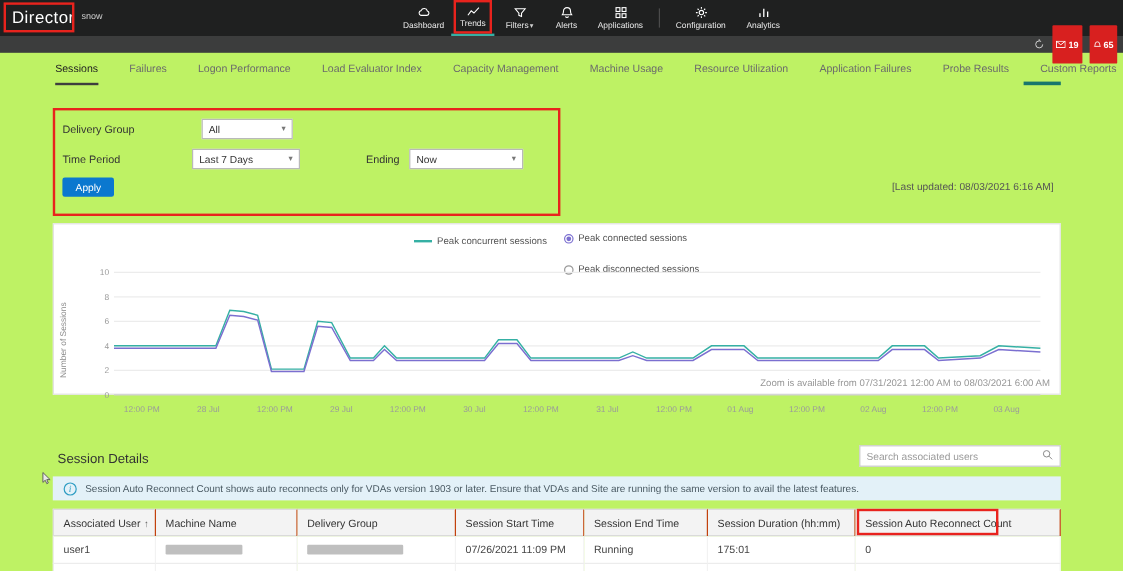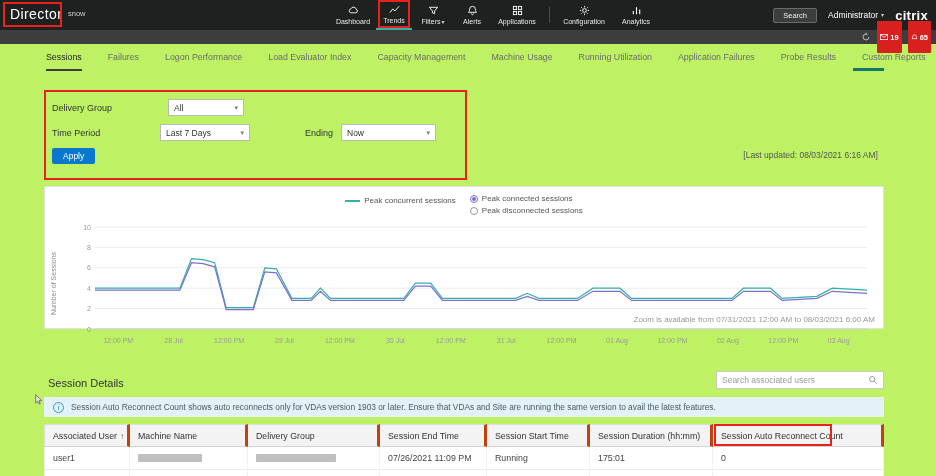--- a/index.html
+++ b/index.html
@@ -48,21 +48,21 @@
     font-size:8.5px;padding:3px 11px;border-radius:2px;cursor:pointer}
   .last-updated{position:absolute;right:58px;top:150px;font-size:8.5px;color:#555}
 
   
   .chart-card{position:absolute;left:44px;top:186px;width:840px;height:143px;
     border:1px solid #e2e2e2;background:#fff}
   .legend{position:absolute;left:0;right:0;top:7px;display:flex;justify-content:center;
     align-items:flex-start;gap:14px;font-size:8px;color:#555}
   .leg-line-item{display:flex;align-items:center;gap:4px;margin-top:2px}
   .leg-swatch{width:15px;height:2px;background:#35b0a4}
-  .leg-radios{display:flex;flex-direction:column;gap:3px}
+  .leg-radios{display:flex;flex-direction:column;gap:17px}
   .leg-radio-row{display:flex;align-items:center;gap:4px;cursor:pointer}
   .radio{width:8px;height:8px;border-radius:50%;border:1px solid #999;background:#fff;position:relative}
   .radio.sel{border-color:#7b6fd0}
   .radio.sel::after{content:"";position:absolute;left:1.5px;top:1.5px;width:4px;height:4px;
     border-radius:50%;background:#7b6fd0}
   .ylabel{position:absolute;left:5px;top:42px;height:86px;display:flex;align-items:center;
     writing-mode:vertical-rl;transform:rotate(180deg);font-size:7px;color:#8a8a8a}
   .chart-svg{position:absolute;left:22px;top:34px}
   .zoom-note{position:absolute;right:8px;bottom:4px;font-size:8px;color:#979797}
 
@@ -75,21 +75,21 @@
   .sd-search input::placeholder{color:#9a9a9a}
   .info-banner{position:absolute;left:44px;top:397px;width:840px;height:20px;background:#e3f1f8;
     display:flex;align-items:center;gap:7px;padding:0 9px;font-size:8.3px;color:#4a5a63}
   .info-i{width:11px;height:11px;border-radius:50%;border:1px solid #2e9dc3;color:#2e9dc3;
     font-size:8px;font-style:italic;display:flex;align-items:center;justify-content:center;
     font-family:"Liberation Serif",serif;flex:0 0 auto}
 
   .table{position:absolute;left:44px;top:424px;width:840px;display:grid;
     grid-template-columns:86px 118px 132px 107px 103px 123px 171px;font-size:8.8px}
   .th{background:#f3f3f3;border-top:1px solid #dcdcdc;border-bottom:1px solid #d4d4d4;
-    border-right:3px solid #c2410c;padding:6px 8px 5px;color:#333;display:flex;gap:3px;
+    border-right:1px solid #c2410c;padding:6px 8px 5px;color:#333;display:flex;gap:3px;
     align-items:center;cursor:pointer;white-space:nowrap;overflow:hidden}
   .th.first{border-left:1px solid #dcdcdc}
   .sort{color:#666;font-size:8px}
   .td{background:#fff;border-bottom:1px solid #ececec;border-right:1px solid #f2f2f2;
     padding:6px 8px;color:#444;display:flex;align-items:center;white-space:nowrap;overflow:hidden}
   .td.first{border-left:1px solid #ececec}
   .redact{height:8px;background:#bfbfbf;border-radius:1px}
 
   
   .annotation{position:absolute;border:2px solid #e8231d;background:transparent;z-index:60;pointer-events:none}
@@ -183,28 +183,20 @@
                 <path d="M2.5 10V6.5M6 10V2.5M9.5 10V5"></path>
               </g>
             </svg>
           </span>
         <span class="navlabelrow">
             <span>Analytics</span>
           </span>
       </div>
     </nav>
 
-    <div class="top-right">
-      <button class="search-btn">Search</button>
-      <div class="user-menu">
-        <span>Administrator</span>
-        <span class="caret">▾</span>
-      </div>
-      <div class="citrix">citrix</div>
-    </div>
   </header>
 
   <div class="utilbar">
     <span class="uicon">
         <svg viewBox="0 0 12 12" width="10" height="10">
           <path d="M9.5 6A3.5 3.5 0 1 1 6 2.5" fill="none" stroke="#cfcfcf" stroke-width="1"></path>
           <polyline points="6,0.8 6,2.5 7.9,3" fill="none" stroke="#cfcfcf" stroke-width="1"></polyline>
         </svg>
       </span>
     <span class="badge">
@@ -224,21 +216,21 @@
     </span>
   </div>
 
   <div class="tabs">
     <span class="tab active">Sessions</span>
     <span class="tab">Failures</span>
     <span class="tab">Logon Performance</span>
     <span class="tab">Load Evaluator Index</span>
     <span class="tab">Capacity Management</span>
     <span class="tab">Machine Usage</span>
-    <span class="tab">Running Utilization</span>
+    <span class="tab">Resource Utilization</span>
     <span class="tab">Application Failures</span>
     <span class="tab">Probe Results</span>
     <span class="tab">Custom Reports</span>
     <span class="tab">Network</span>
   </div>
   <div class="tabs-overflow"></div>
 
   <div class="flabel" style="left:52px;top:103px">Delivery Group</div>
   <div class="fselect" style="left:168px;top:99px;width:76px">
     <span>All</span>
@@ -331,24 +323,24 @@
       <span>Associated User</span>
       <span class="sort">↑</span>
     </div>
     <div class="th">
         <span>Machine Name</span>
       </div>
     <div class="th">
         <span>Delivery Group</span>
       </div>
     <div class="th">
+        <span>Session Start Time</span>
+      </div>
+    <div class="th">
         <span>Session End Time</span>
-      </div>
-    <div class="th">
-        <span>Session Start Time</span>
       </div>
     <div class="th">
         <span>Session Duration (hh:mm)</span>
       </div>
     <div class="th">
         <span>Session Auto Reconnect Count</span>
       </div>
 
     <div class="td first">user1</div>
     <div class="td">

